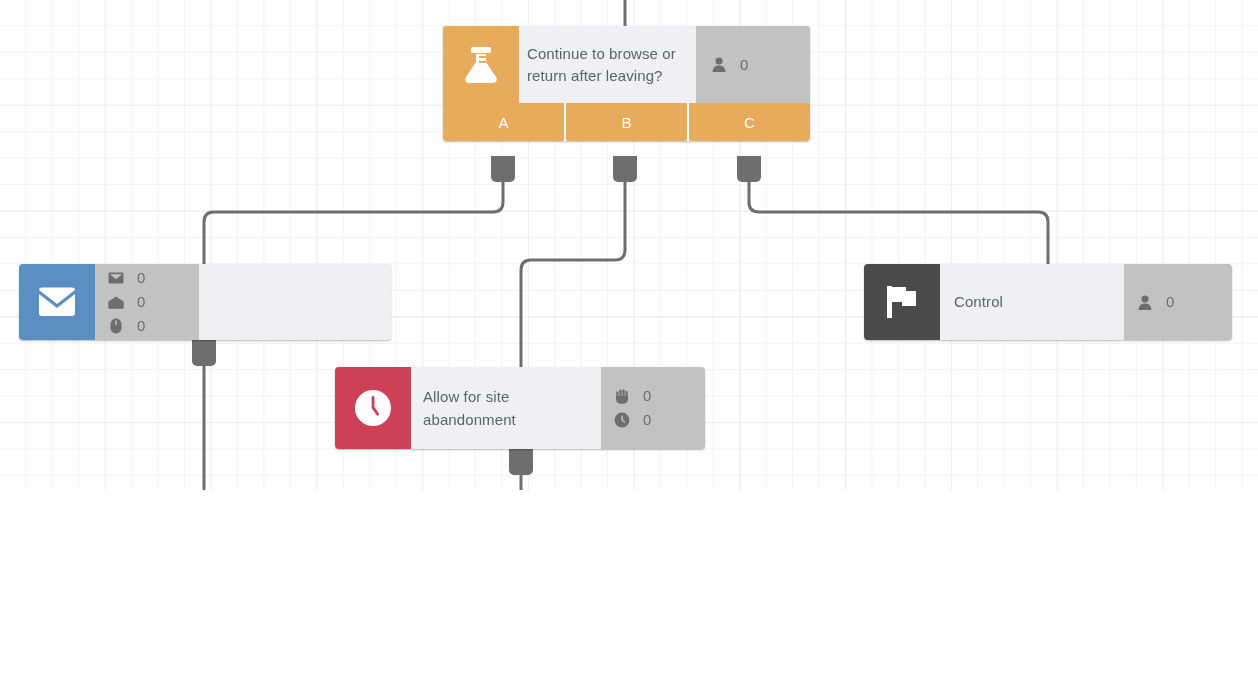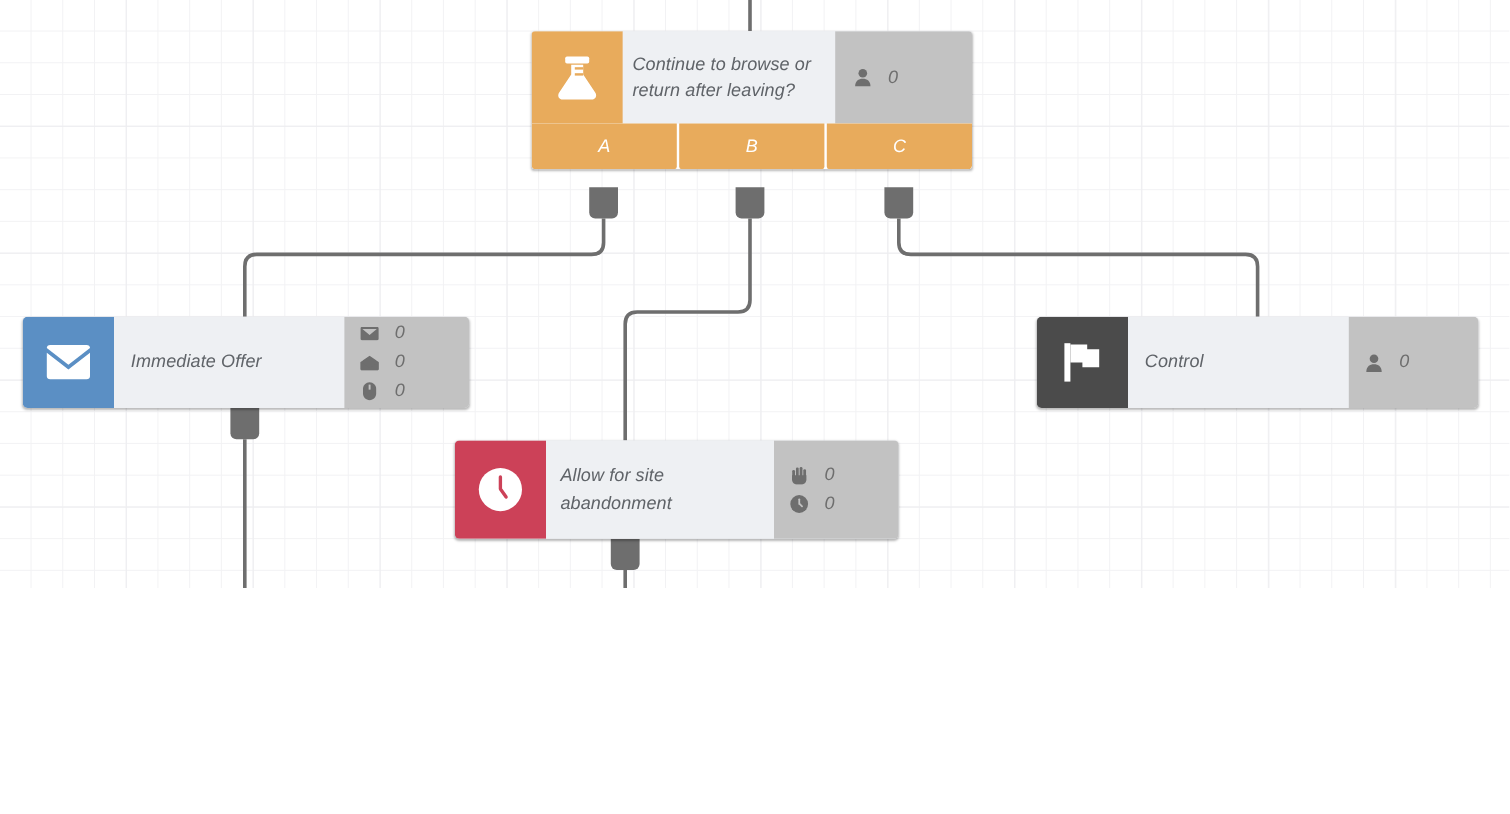--- a/index.html
+++ b/index.html
@@ -15,21 +15,20 @@
     position: relative;
     width: 1258px;
     height: 490px;
     overflow: hidden;
     background-color: #ffffff;
     background-image:
       linear-gradient(to right, #f2f2f4 1px, transparent 1px),
       linear-gradient(to bottom, #f2f2f4 1px, transparent 1px);
     background-size: 26.45px 26.45px;
     background-position: -1px -1px;
-    font-style: italic;
   }
 
   #grid-major {
     position: absolute;
     inset: 0;
     background-image:
       linear-gradient(to right, #ededf0 1px, transparent 1px),
       linear-gradient(to bottom, #ededf0 1px, transparent 1px);
     background-size: 105.8px 105.8px;
     background-position: -1px -1px;
@@ -147,21 +146,21 @@
     align-items: center;
     justify-content: center;
     border-radius: 0 0 2px 2px;
   }
   .exp-branch:first-child { border-bottom-left-radius: 3px; }
   .exp-branch:last-child  { border-bottom-right-radius: 3px; }
 
   
   #node-immediate-offer { left: 19px;  top: 264px; width: 372px; height: 76px; }
   #node-control         { left: 864px; top: 264px; width: 368px; height: 76px; text-align: center; }
-  #node-wait            { left: 335px; top: 367px; width: 370px; height: 82px; margin-left: 44px; }
+  #node-wait            { left: 335px; top: 367px; width: 370px; height: 82px; }
   #node-offer-return    { left: 335px; top: 526px; width: 370px; height: 80px; }
 
   #node-immediate-offer .node-icon { background:#5b8fc4; }
   #node-offer-return    .node-icon { background:#5b8fc4; }
   #node-wait            .node-icon { background:#cc4158; }
   #node-control         .node-icon { background:#4b4b4b; }
 
   #node-control .node-stats { min-width: 108px; }
   #node-wait .node-stats    { min-width: 104px; }
   #node-wait .node-body     { padding-left: 12px; }
@@ -241,23 +240,20 @@
     </div>
   </div>
 
   <div class="node" id="node-immediate-offer">
     <div class="node-icon">
       <svg width="40" height="30" viewBox="0 0 40 30">
         <path d="M2,3 C2,1.5 3.2,0.5 4.8,0.5 L35.2,0.5 C36.8,0.5 38,1.5 38,3 L20,17 Z" fill="#ffffff"></path>
         <path d="M2,7 L20,21 L38,7 L38,26.5 C38,28 36.8,29 35.2,29 L4.8,29 C3.2,29 2,28 2,26.5 Z" fill="#ffffff"></path>
       </svg>
     </div>
-    <div class="node-body">
-      <span class="node-title">Immediate Offer</span>
-    </div>
     <div class="node-stats">
       <div class="stat">
         <span class="sicon">
           <svg width="16" height="12" viewBox="0 0 16 12">
             <path d="M0.5,1.5 L0.5,10.5 C0.5,11.1 1,11.5 1.6,11.5 L14.4,11.5 C15,11.5 15.5,11.1 15.5,10.5 L15.5,1.5 C15.5,0.9 15,0.5 14.4,0.5 L1.6,0.5 C1,0.5 0.5,0.9 0.5,1.5 Z M2,2.2 L14,2.2 L8,7.2 Z"></path>
           </svg>
         </span>
         <span class="sval">0</span>
       </div>
       <div class="stat">

